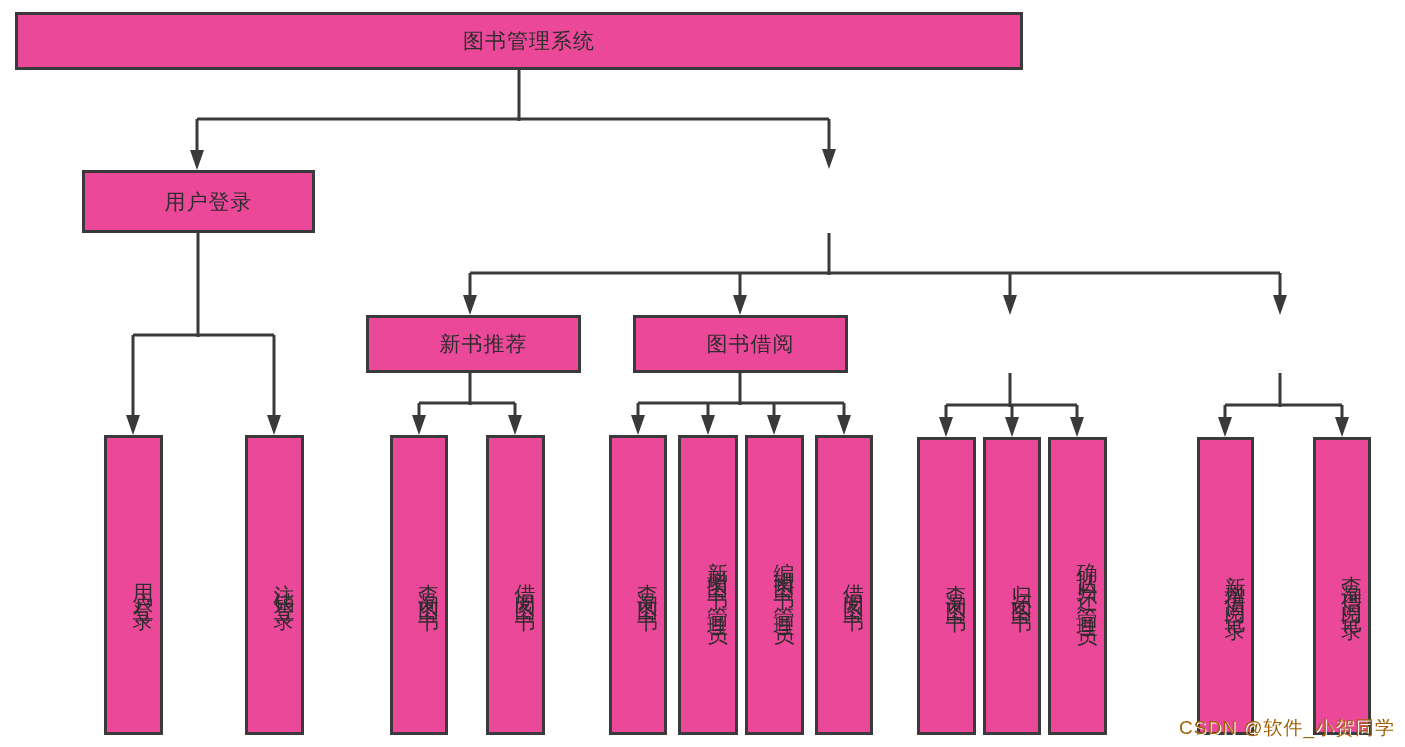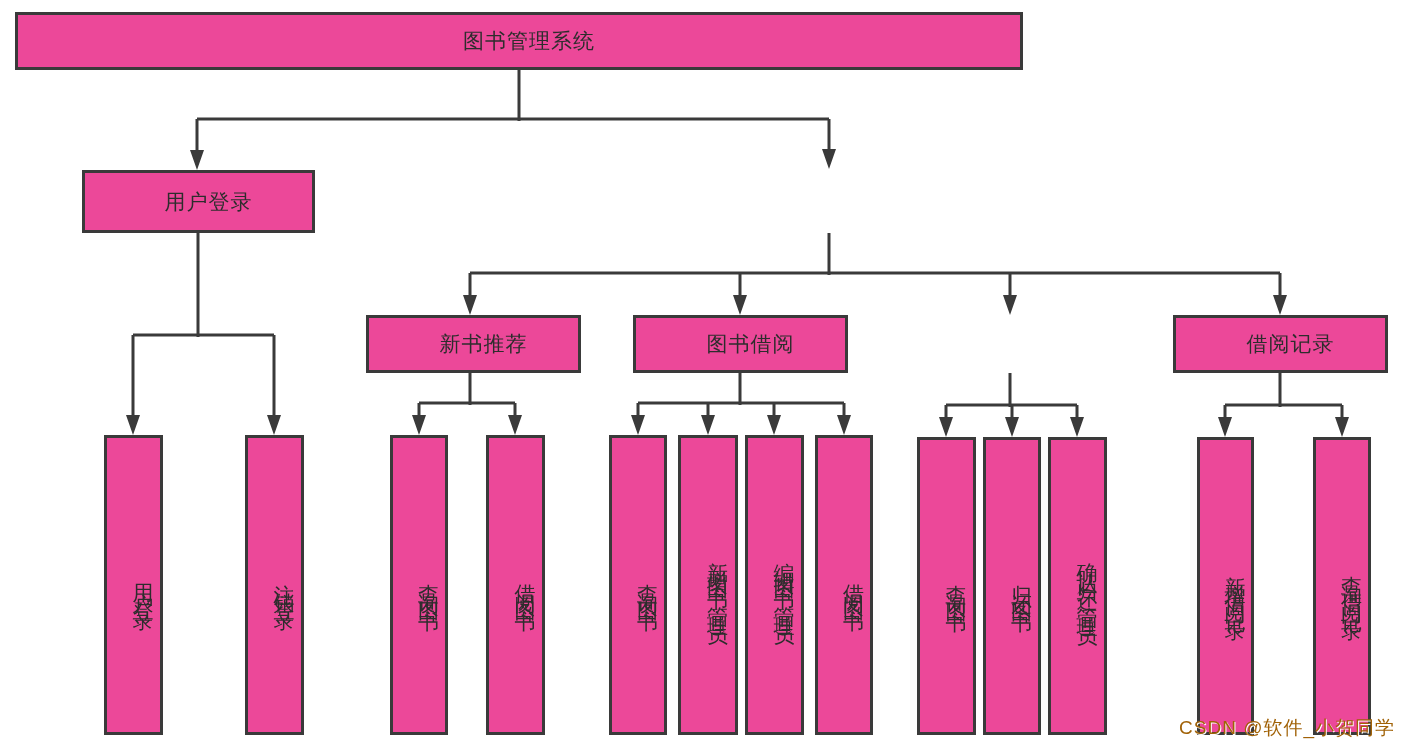--- a/index.html
+++ b/index.html
@@ -69,21 +69,20 @@
              M939,417h14l-7,20z M1005,417h14l-7,20z M1070,417h14l-7,20z
              M1218,417h14l-7,20z M1335,417h14l-7,20z" fill="#3a3a3a" stroke="none"></path>
   </svg>
 
   <div class="box" style="left:15px;top:12px;width:1008px;height:58px">图书管理系统</div>
 
   <div class="box" style="left:82px;top:170px;width:233px;height:63px">用户登录</div>
 
   <div class="box" style="left:366px;top:315px;width:215px;height:58px">新书推荐</div>
   <div class="box" style="left:633px;top:315px;width:215px;height:58px">图书借阅</div>
-  <div class="box" style="left:1173px;top:315px;width:215px;height:58px">借阅记录</div>
 
   <div class="box vbox" style="left:104px;top:435px;width:59px;height:300px">用户登录</div>
   <div class="box vbox" style="left:245px;top:435px;width:59px;height:300px">注销登录</div>
 
   <div class="box vbox" style="left:390px;top:435px;width:58px;height:300px">查询图书</div>
   <div class="box vbox" style="left:486px;top:435px;width:59px;height:300px">借阅图书</div>
 
   <div class="box vbox" style="left:609px;top:435px;width:58px;height:300px">查询图书</div>
   <div class="box vbox" style="left:678px;top:435px;width:60px;height:300px">新增图书（管理员）</div>
   <div class="box vbox" style="left:745px;top:435px;width:59px;height:300px">编辑图书（管理员）</div>

